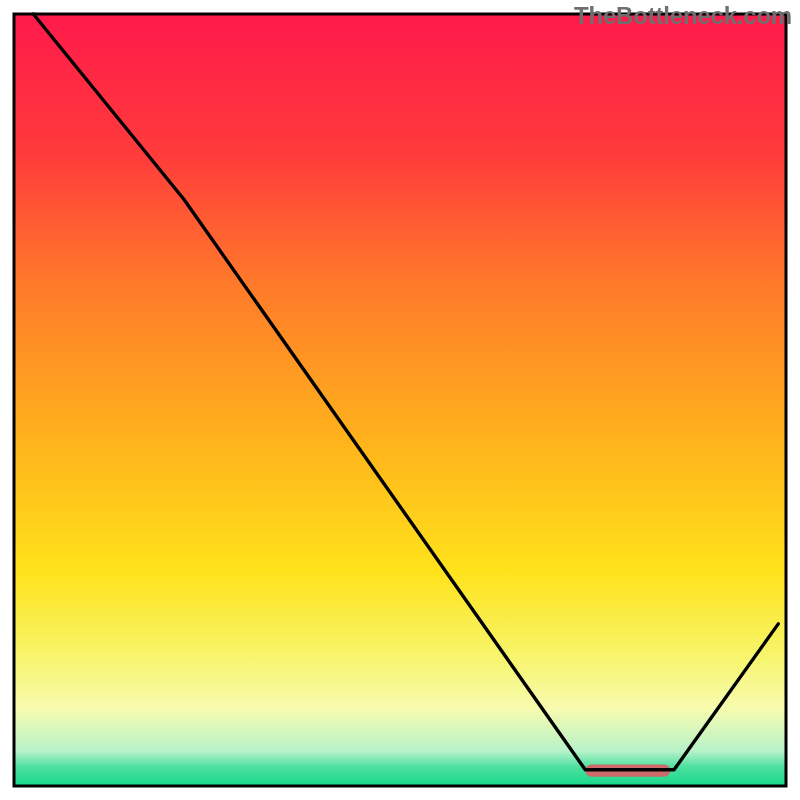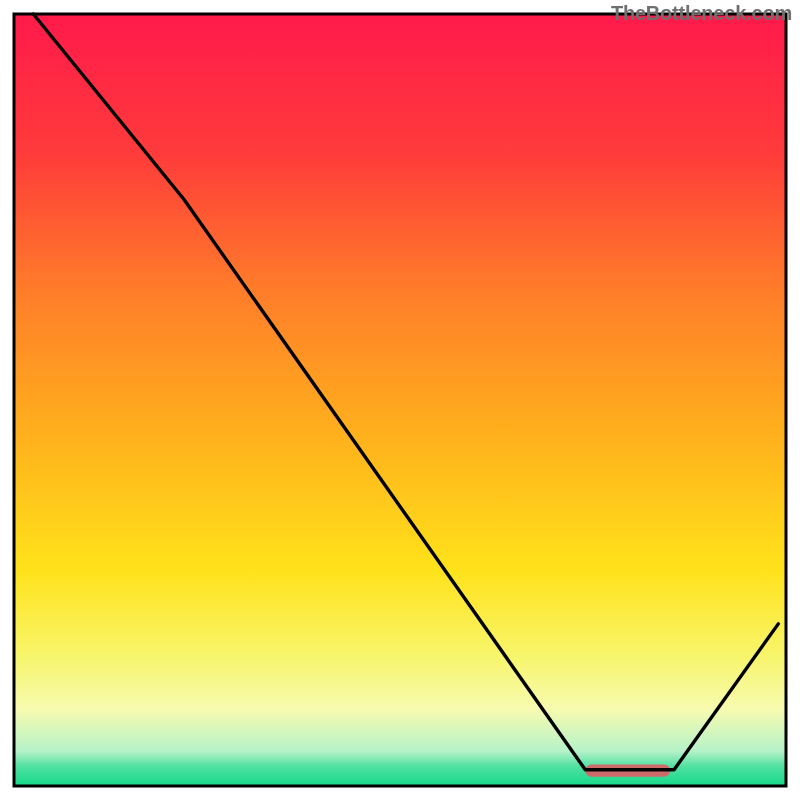--- a/index.html
+++ b/index.html
@@ -21,21 +21,21 @@
     left: 0;
     top: 0;
     width: 800px;
     height: 800px;
     background: #fff;
   }
   .watermark {
     position: absolute;
     top: 2px;
     right: 8px;
-    font-size: 20px;
+    font-size: 24px;
     font-weight: 600;
     color: #6f6f6f;
     letter-spacing: -0.2px;
     pointer-events: none;
   }
   svg { display:block; }
 </style>
 </head>
 <body>
 

